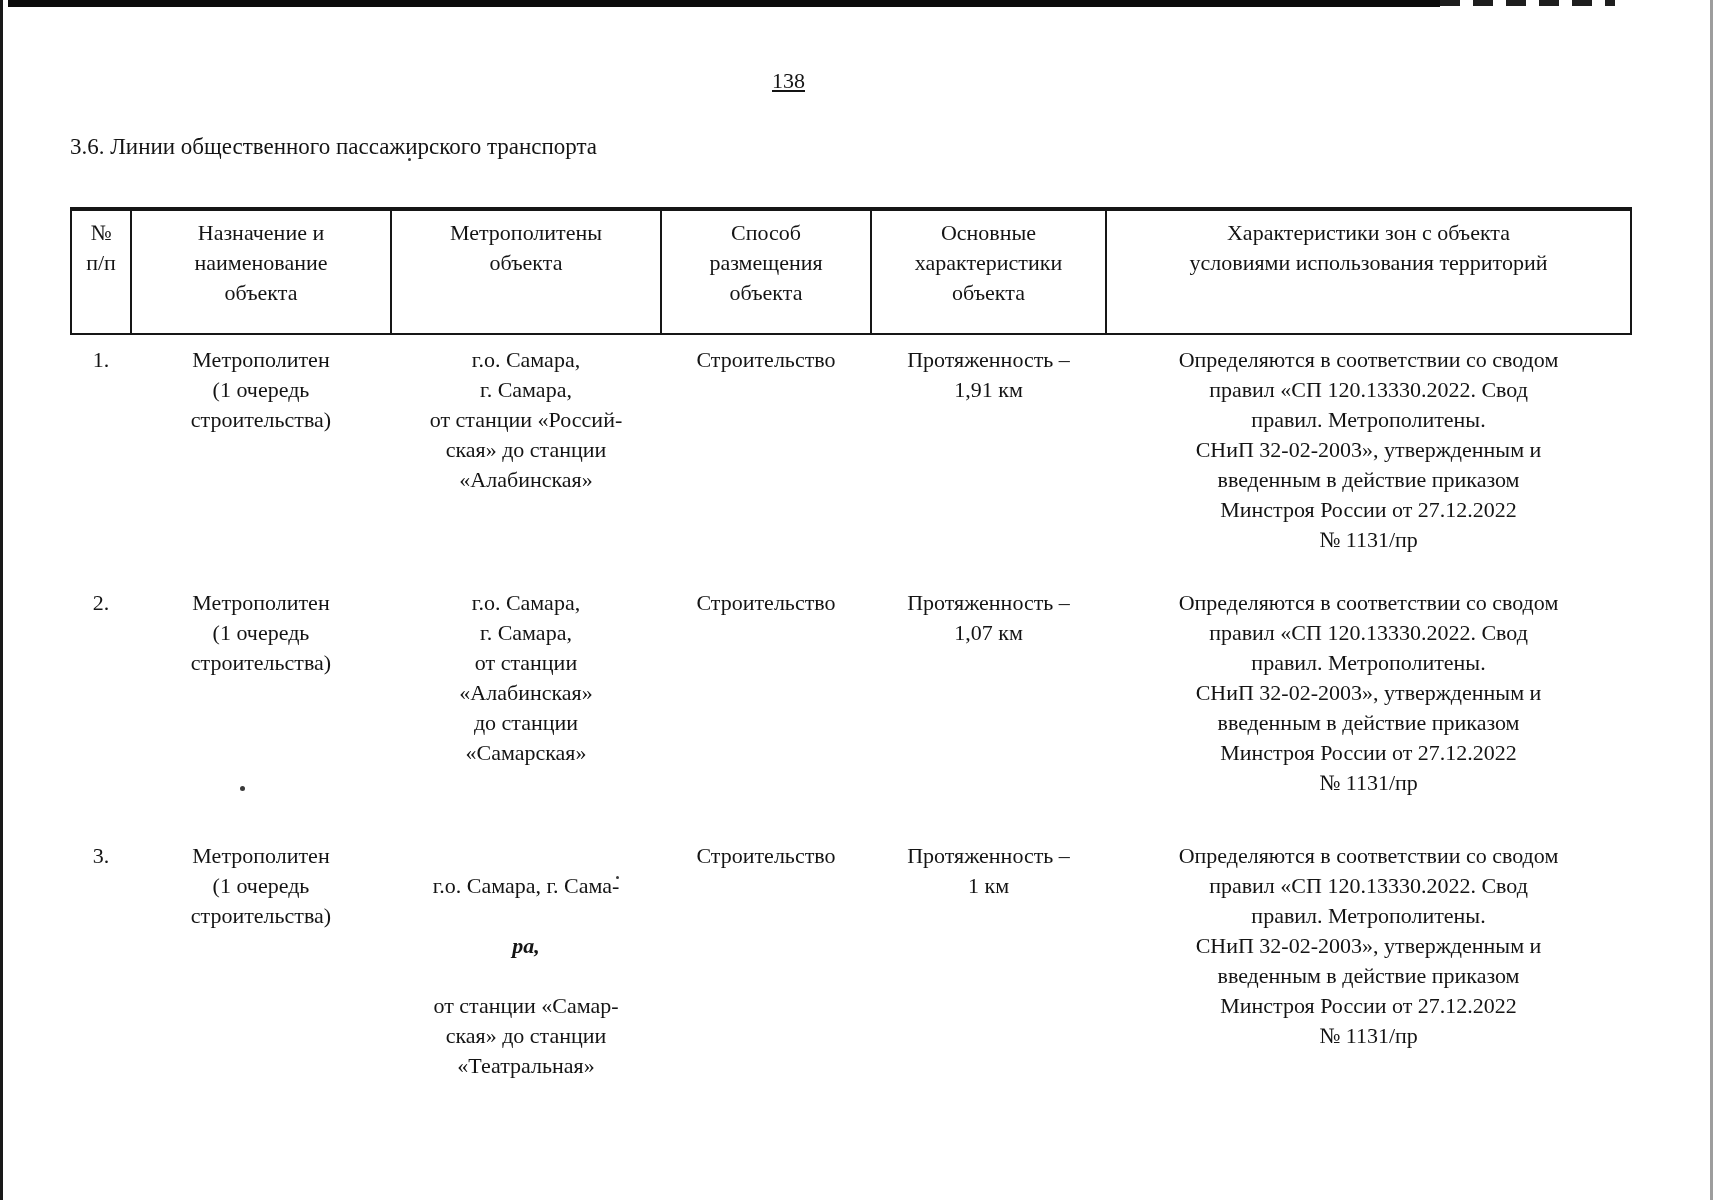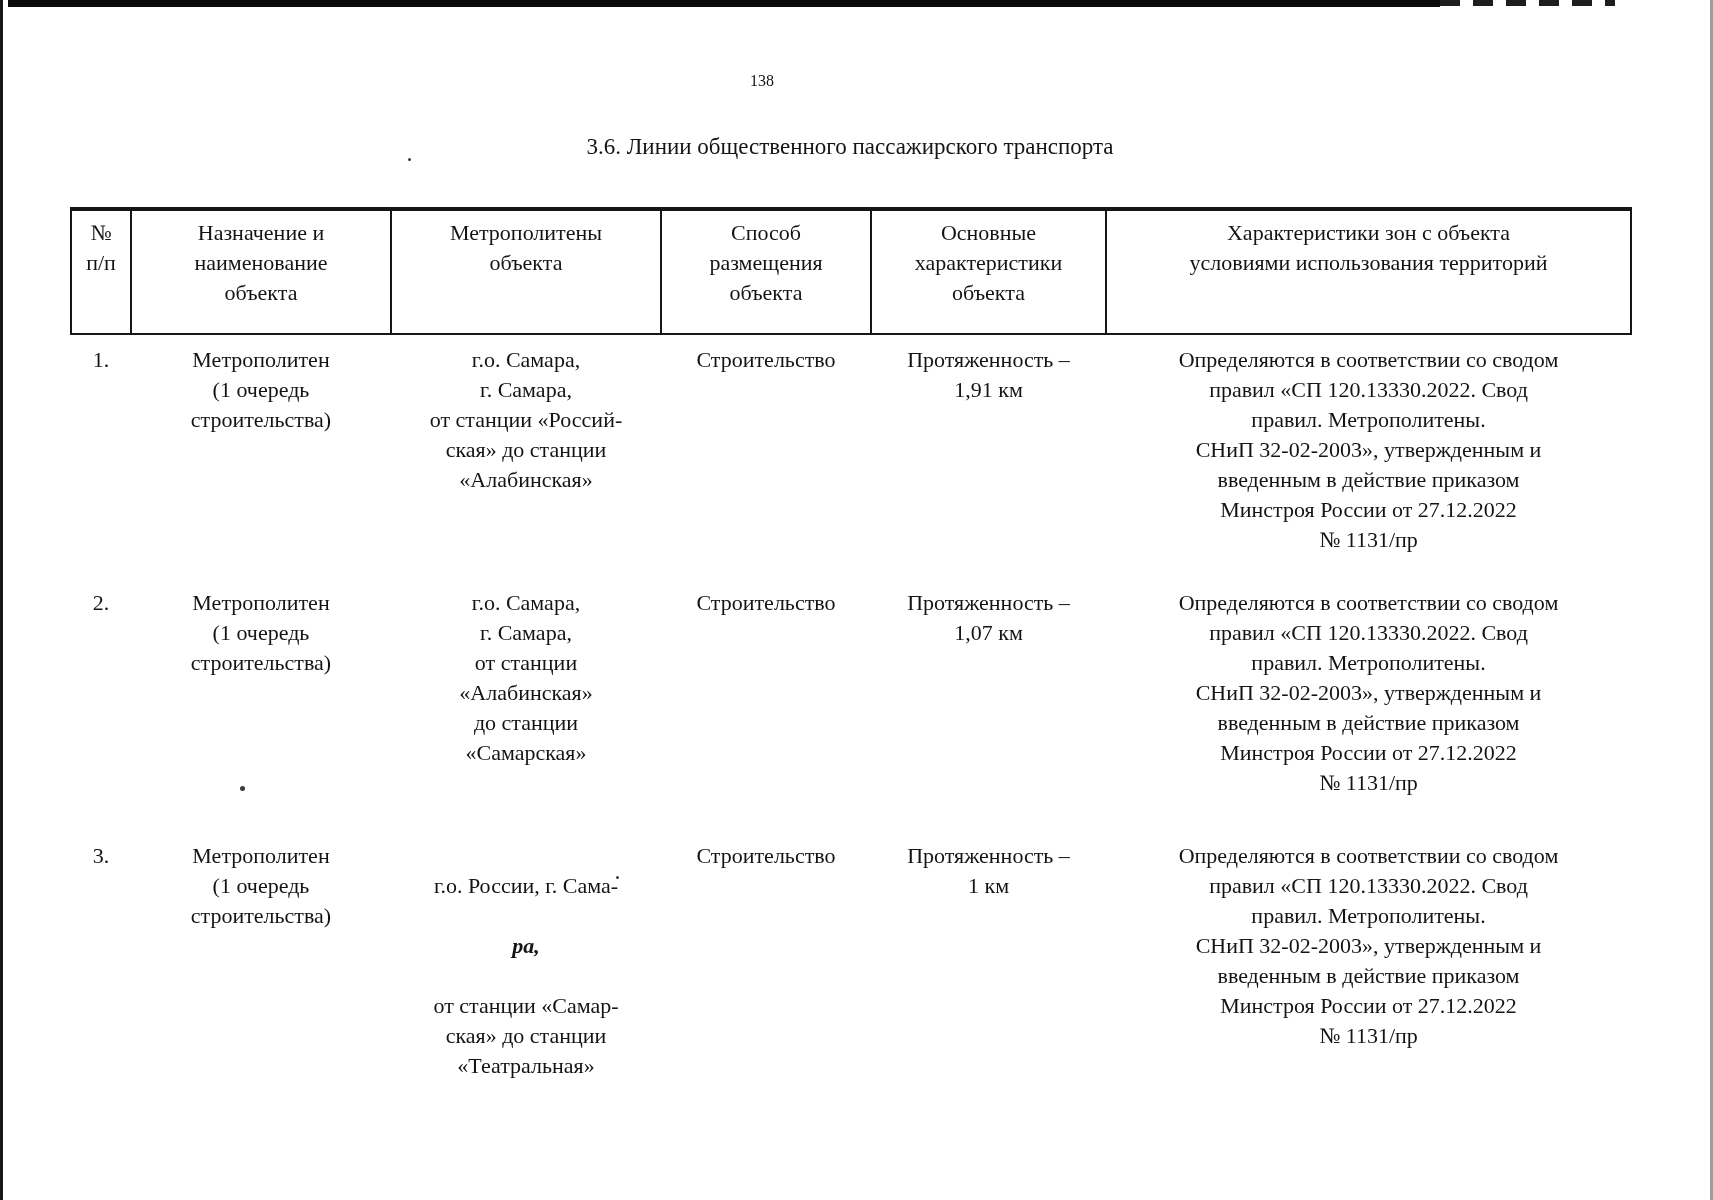--- a/index.html
+++ b/index.html
@@ -36,26 +36,27 @@
     position: absolute; right: 0; top: 0;
     width: 3px; height: 1200px; background: #9d9d9d;
   }
   .speck { position: absolute; background: #3a3a3a; border-radius: 50%; }
   .speck-1 { left: 408px; top: 158px; width: 3px; height: 3px; }
   .speck-2 { left: 240px; top: 786px; width: 5px; height: 5px; }
   .speck-3 { left: 616px; top: 876px; width: 3px; height: 3px; }
 
   
   .page-number {
-    position: absolute; left: 750px; top: 66px;
-    font-size: 16px;
+    position: absolute; left: 772px; top: 66px;
+    font-size: 22px;
+    text-decoration: underline;
   }
   .section-title {
     position: absolute; left: 70px; top: 132px; width: 1560px;
-    text-align: center; font-size: 23px;
+    font-size: 23px;
   }
 
   
   table.doc-table {
     position: absolute; left: 70px; top: 207px;
     width: 1560px;
     border-collapse: collapse;
     table-layout: fixed;
     font-size: 22px;
     line-height: 30px;
@@ -169,21 +170,21 @@
 введенным в действие приказом
 Минстроя России от 27.12.2022
 № 1131/пр</td>
     </tr>
     <tr class="row-3">
       <td class="cell-num">3.</td>
       <td class="cell-name">Метрополитен
 (1 очередь
 строительства)</td>
       <td>
-        <div>г.о. России, г. Сама-</div>
+        <div>г.о. Самара, г. Сама-</div>
         <div class="bold">ра,</div>
         <div>от станции «Самар-
 ская» до станции
 «Театральная»</div>
       </td>
       <td>Строительство</td>
       <td>Протяженность –
 1 км</td>
       <td>Определяются в соответствии со сводом
 правил «СП 120.13330.2022. Свод

